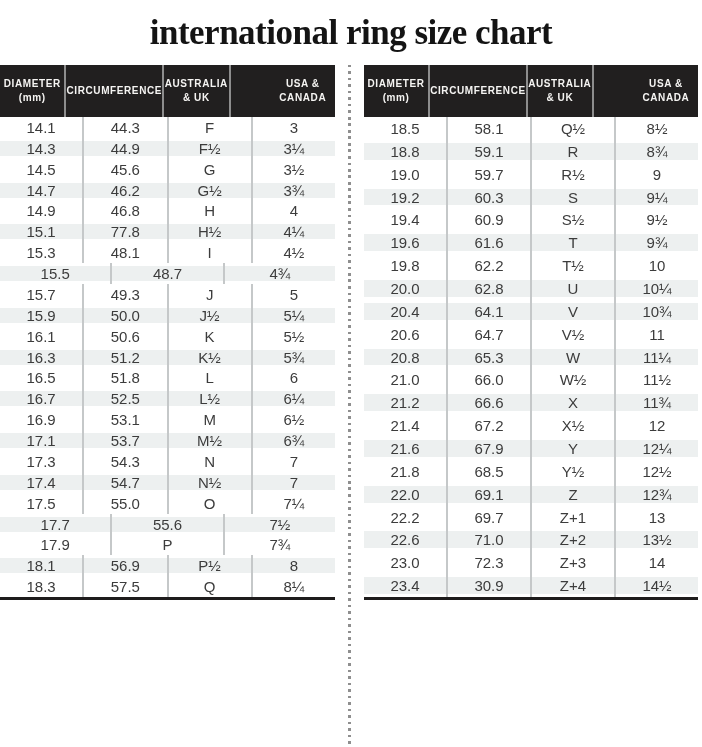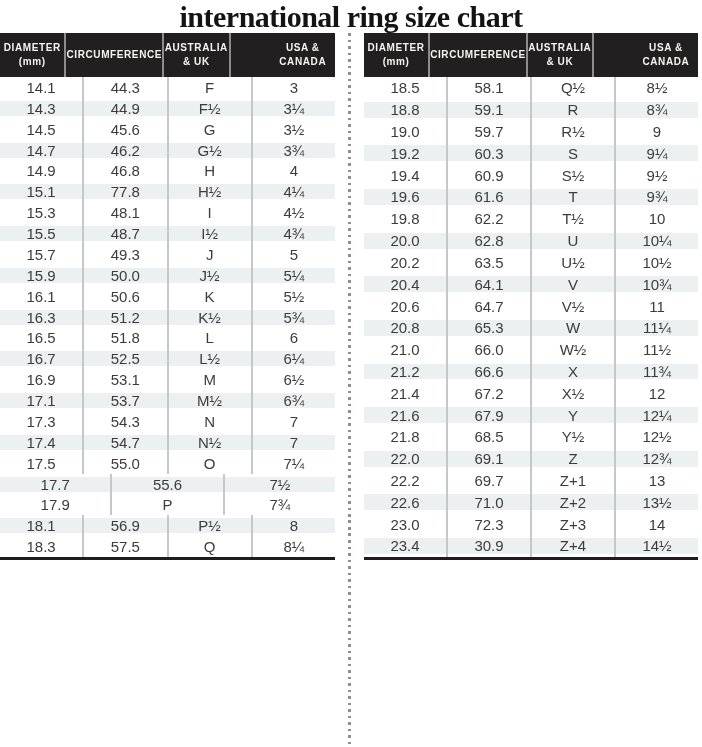--- a/index.html
+++ b/index.html
@@ -3,39 +3,39 @@
 <meta charset="utf-8">
 <style>
   html, body { margin: 0; padding: 0; }
   body {
     width: 702px; height: 747px;
     background: #ffffff;
     font-family: "Liberation Sans", sans-serif;
     overflow: hidden;
   }
   .title {
-    margin: 0; height: 33px; line-height: 34px;
+    margin: 16px; height: 33px; line-height: 34px;
     text-align: center;
     font-family: "Liberation Serif", serif;
     font-weight: bold;
-    font-size: 30px;
+    font-size: 35px;
     letter-spacing: -0.5px;
     color: #141414;
   }
   .tables { display: flex; }
   .table-left  { width: 335px; }
   .table-right { width: 334px; }
   .divider-col { width: 29px; display: flex; justify-content: center; }
   .dotted {
     width: 3px; height: 714px;
     background-image: repeating-linear-gradient(
       to bottom, #8f8f8f 0, #8f8f8f 2.5px, transparent 2.5px, transparent 6.5px);
   }
   .thead {
-    height: 44px; background: #211f1f; display: flex;
+    height: 52px; background: #211f1f; display: flex;
   }
   .th {
     flex: 1; display: flex; flex-direction: column;
     justify-content: center; align-items: center; text-align: center;
     color: #f5f4f2; font-size: 10px; font-weight: bold;
     letter-spacing: 0.6px; line-height: 1.4;
     border-right: 2px solid #8d8d8d;
   }
   .th:last-child { border-right: none; margin-left: 40px; }
   .tbody { height: 480px; display: flex; flex-direction: column; }
@@ -128,21 +128,20 @@
           <div class="tr">
             <div class="td">15.3</div>
             <div class="td">48.1</div>
             <div class="td">I</div>
             <div class="td">4½</div>
           </div>
 
           <div class="tr alt">
             <div class="td">15.5</div>
             <div class="td">48.7</div>
-            <div class="td">I½</div>
             <div class="td">4¾</div>
           </div>
 
           <div class="tr">
             <div class="td">15.7</div>
             <div class="td">49.3</div>
             <div class="td">J</div>
             <div class="td">5</div>
           </div>
 
@@ -318,26 +317,20 @@
             <div class="td">10</div>
           </div>
 
           <div class="tr alt">
             <div class="td">20.0</div>
             <div class="td">62.8</div>
             <div class="td">U</div>
             <div class="td">10¼</div>
           </div>
 
-          <div class="tr">
-            <div class="td">20.2</div>
-            <div class="td">63.5</div>
-            <div class="td">U½</div>
-            <div class="td">10½</div>
-          </div>
 
           <div class="tr alt">
             <div class="td">20.4</div>
             <div class="td">64.1</div>
             <div class="td">V</div>
             <div class="td">10¾</div>
           </div>
 
           <div class="tr">
             <div class="td">20.6</div>

